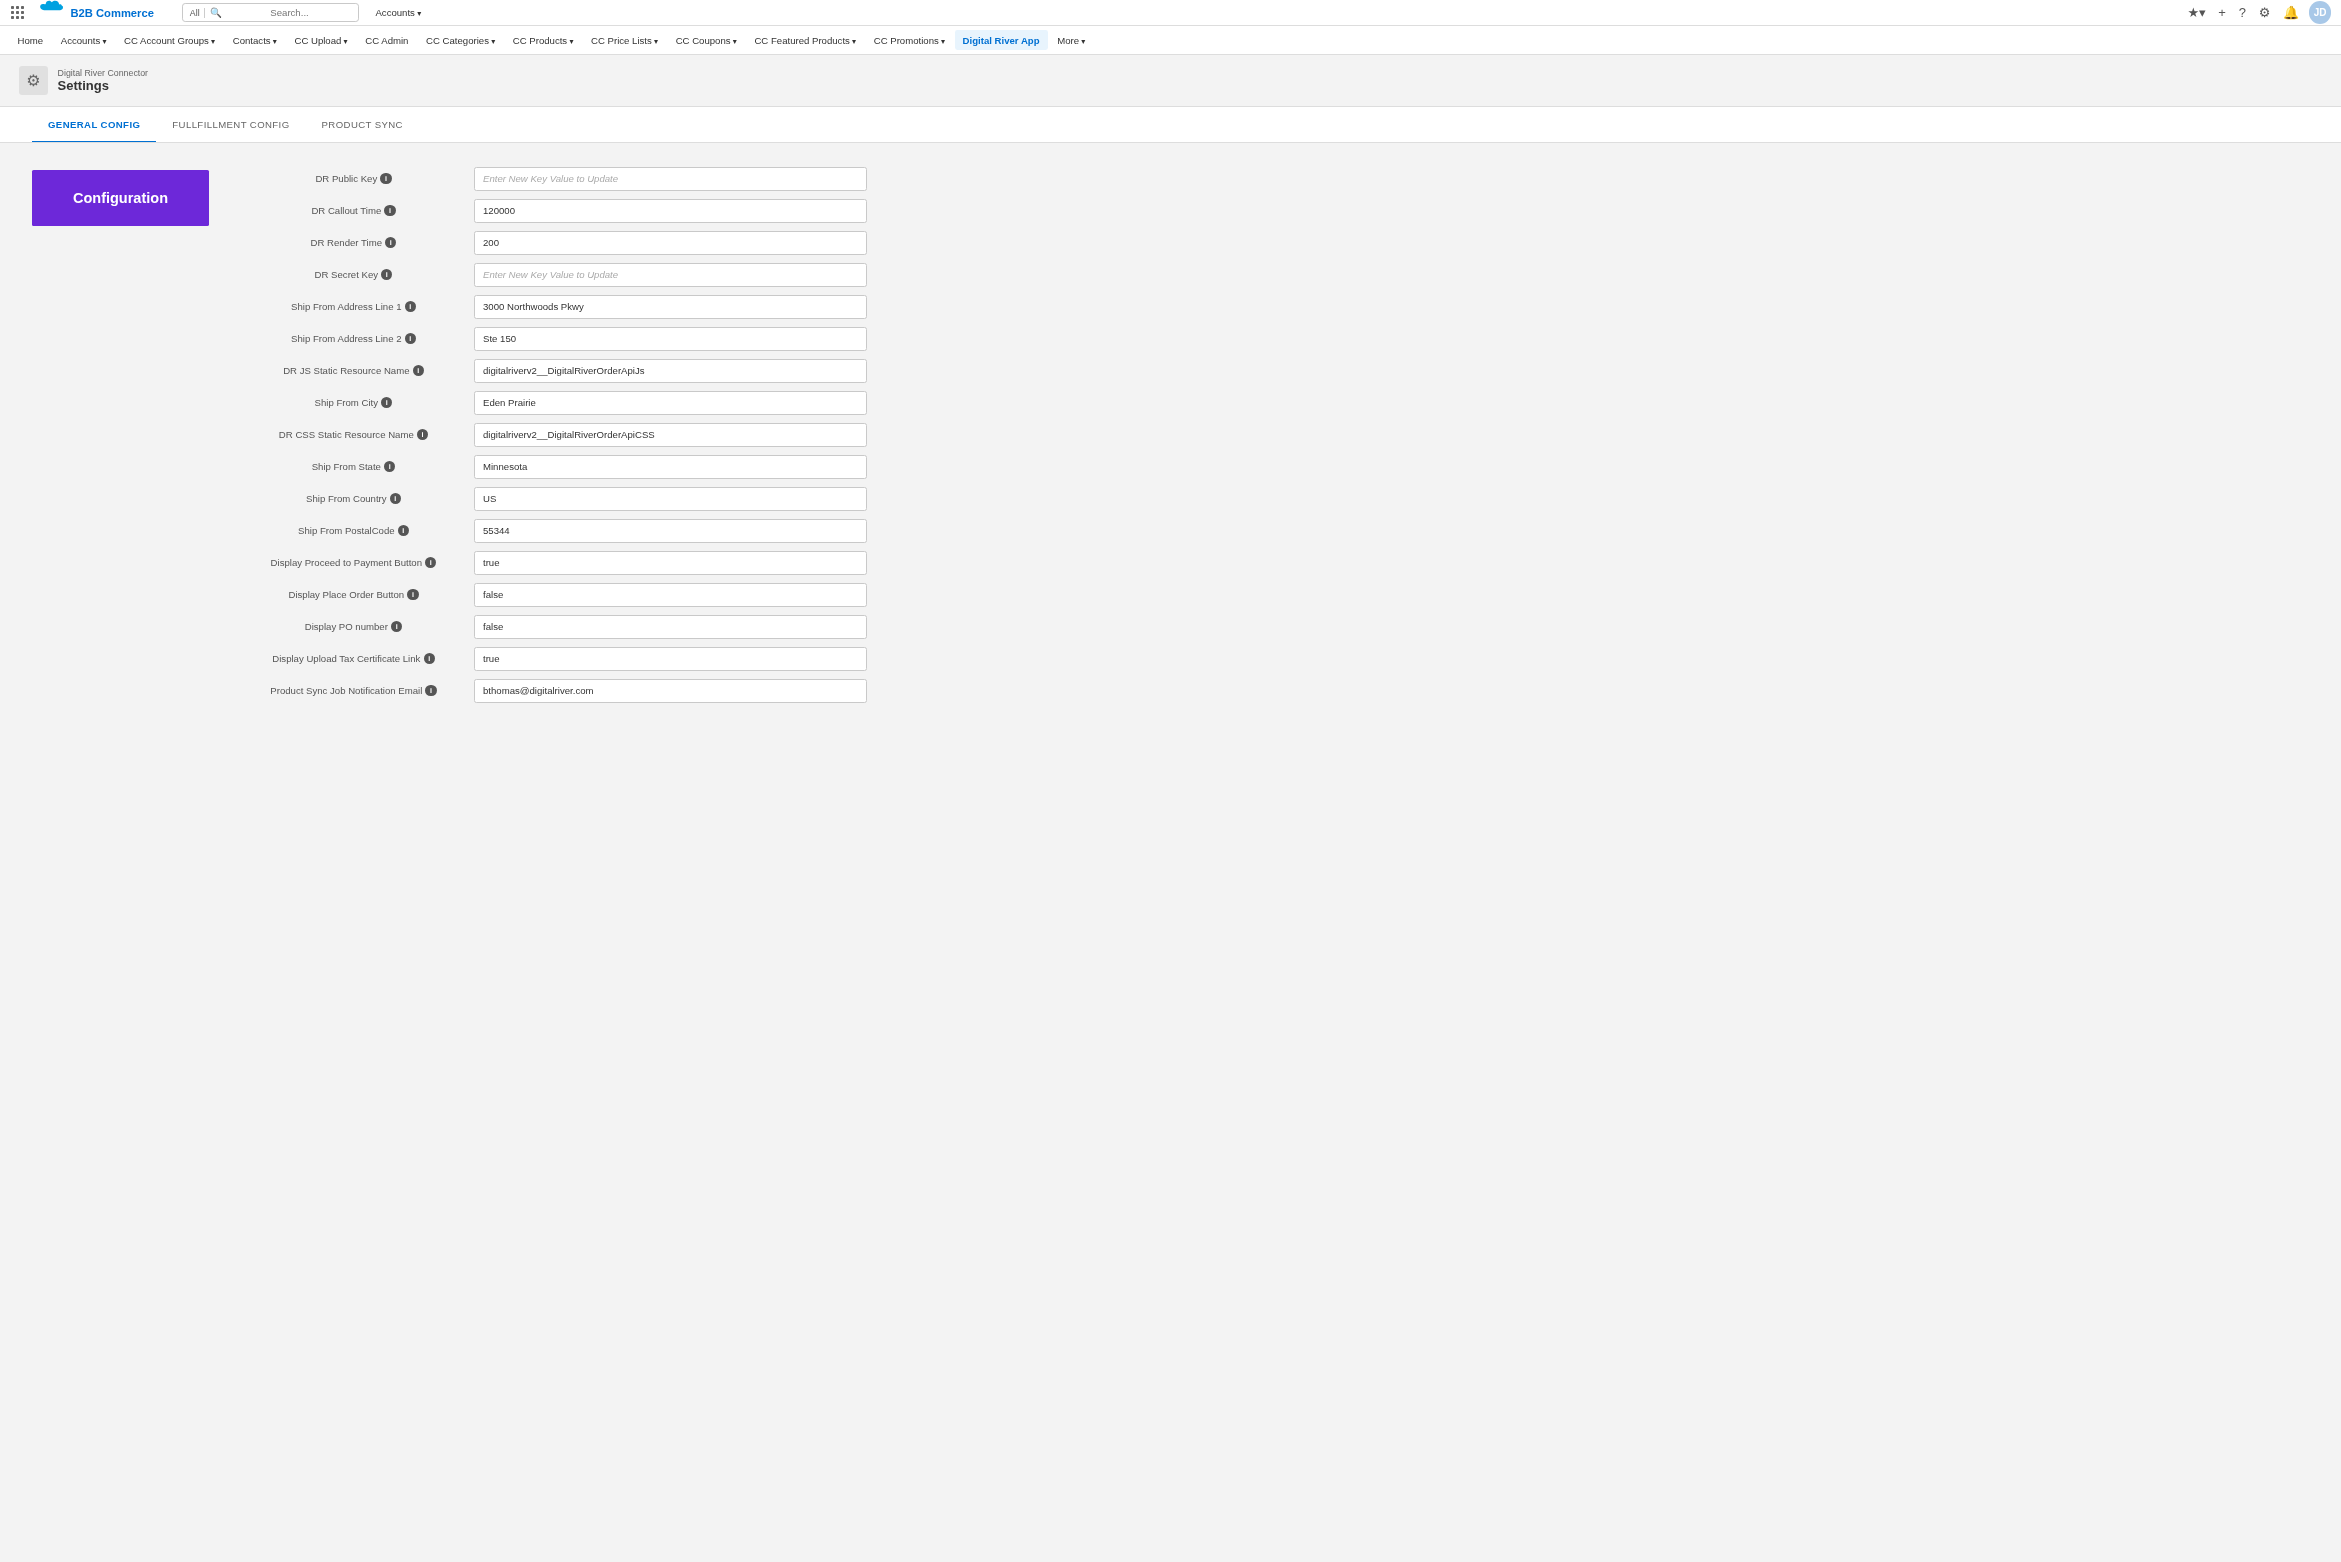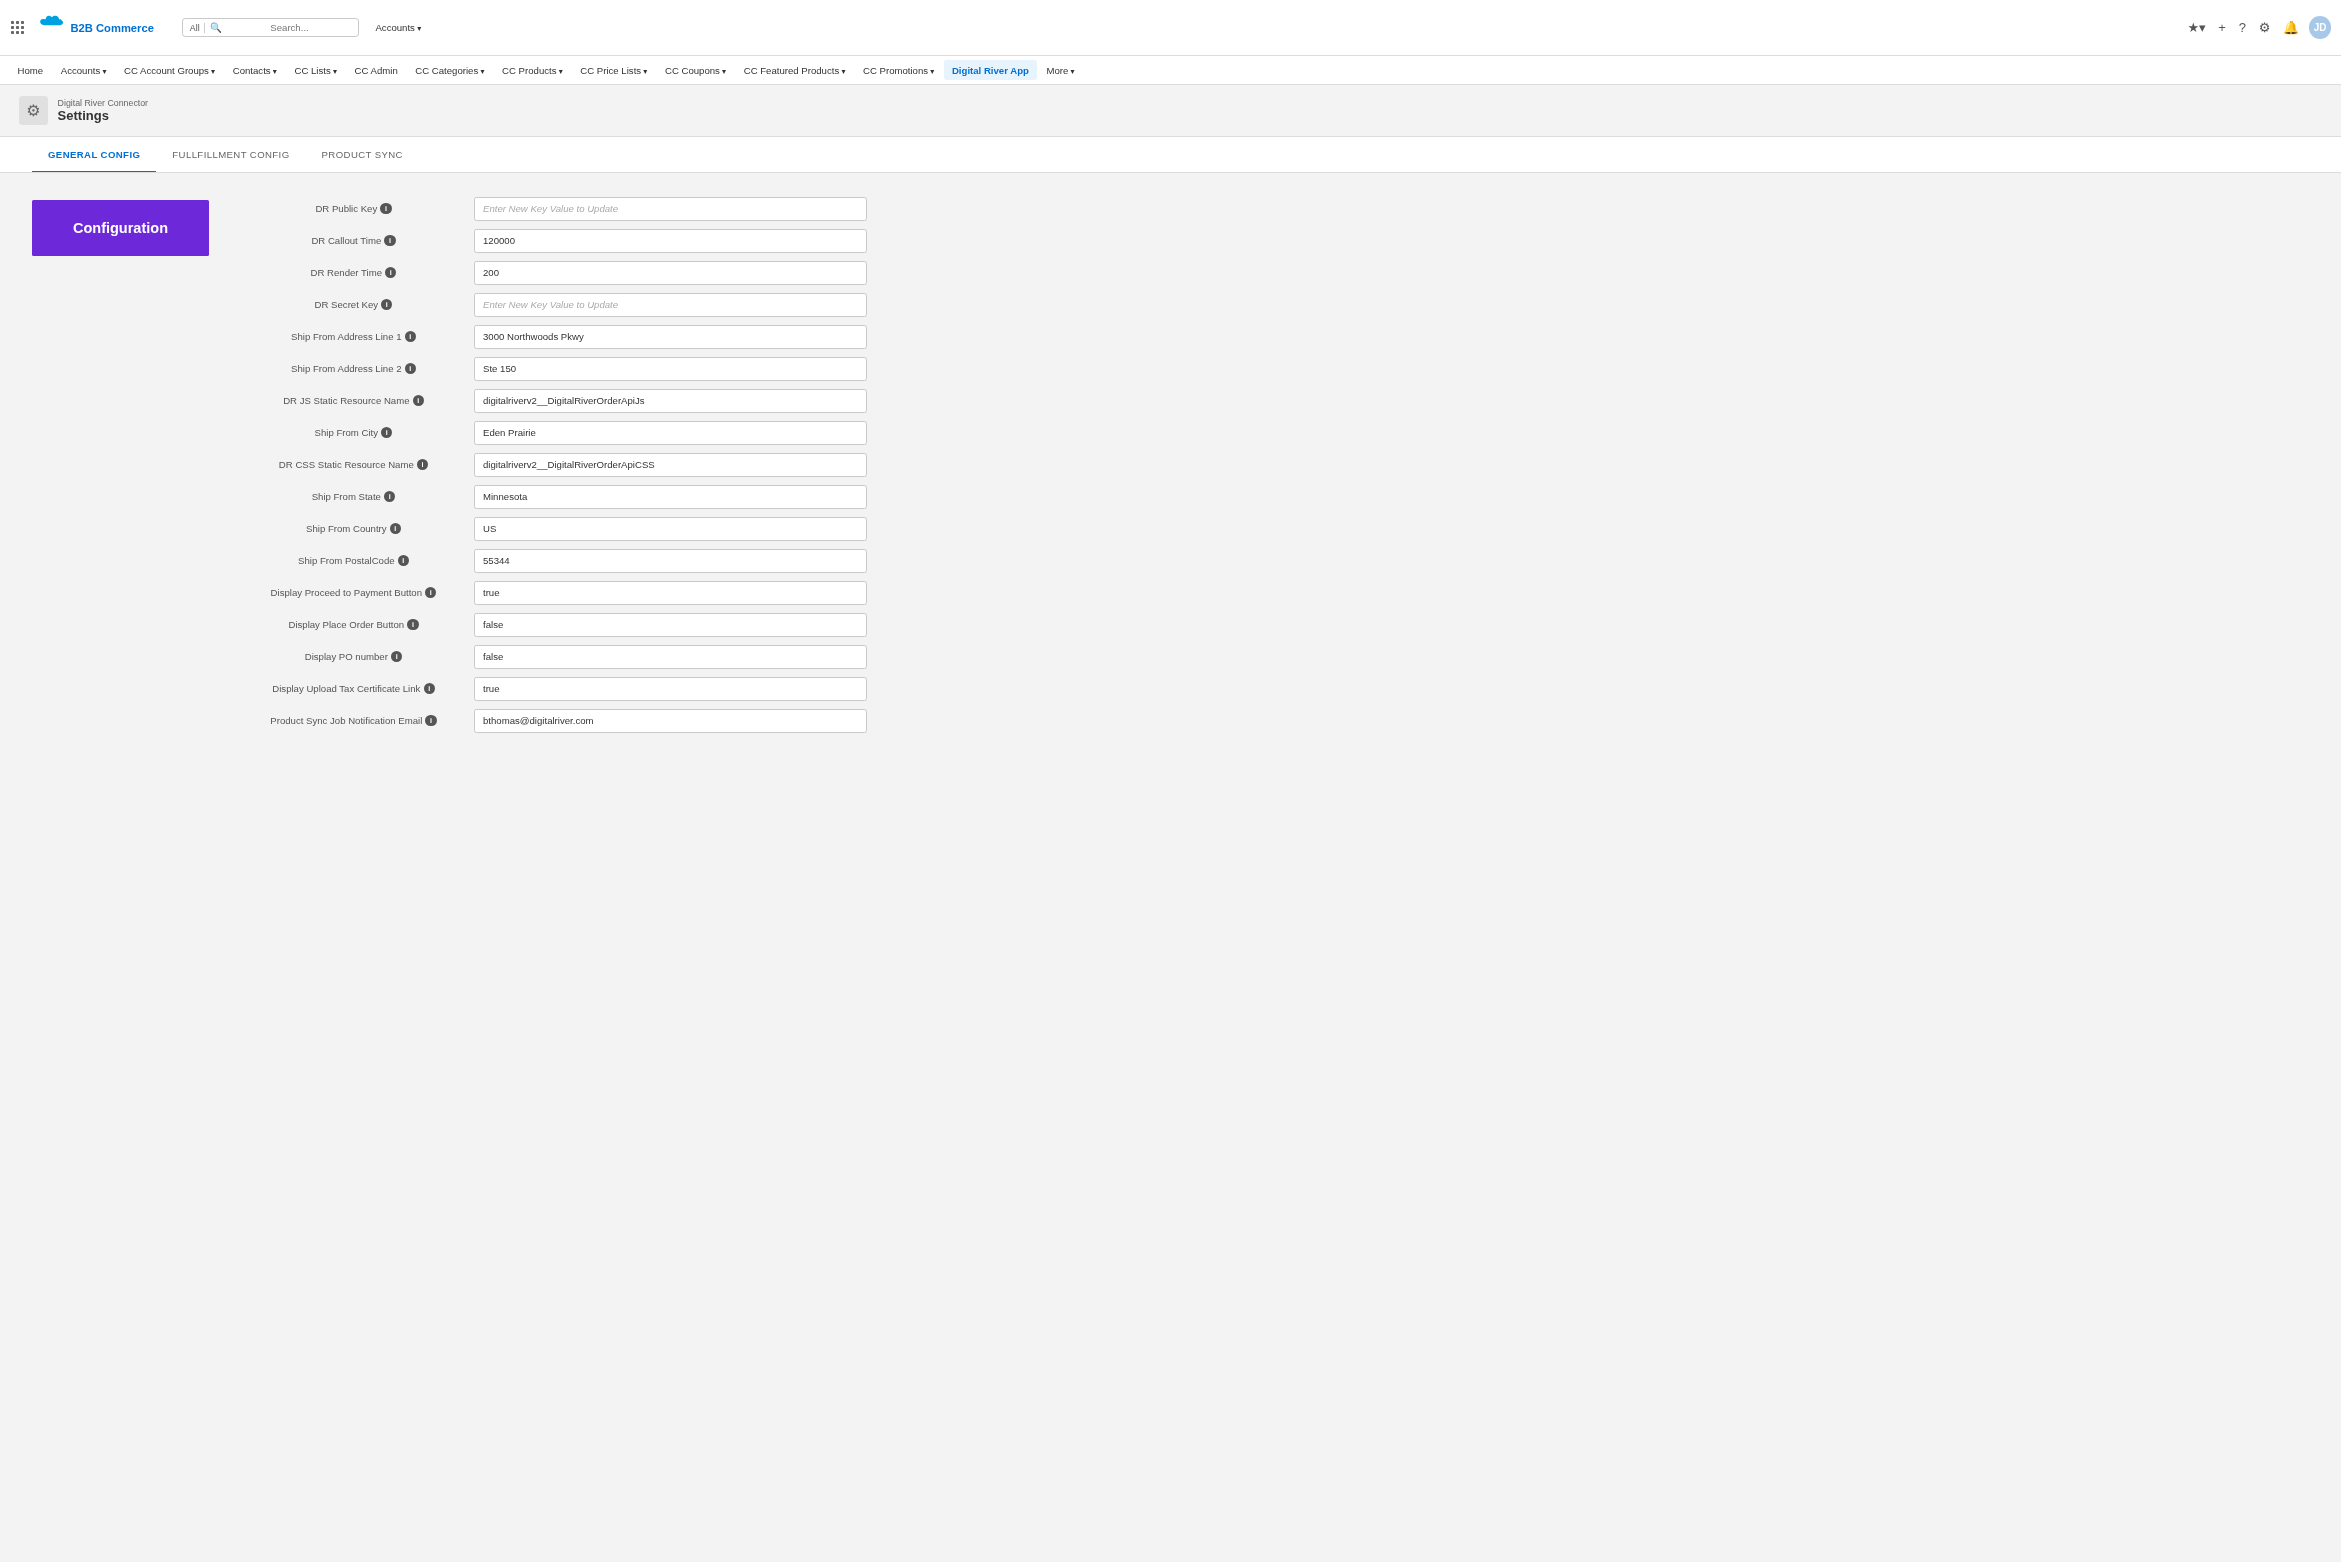--- a/index.html
+++ b/index.html
@@ -5,21 +5,21 @@
     * { box-sizing: border-box; margin: 0; padding: 0; }
     body { font-family: 'Salesforce Sans', Arial, sans-serif; font-size: 10.4px; background: #f3f3f3; color: #333; }
 
     
     .top-nav {
       background: #fff;
       border-bottom: 0.8px solid #ddd;
       display: flex;
       align-items: center;
       padding: 0 9.6px;
-      height: 56px;
+      height: 26px;
       position: relative;
     }
     .top-nav-appname {
       font-size: 11.2px;
       font-weight: 600;
       color: #0070d2;
       margin-right: 19px;
       white-space: nowrap;
     }
     .top-nav-links {
@@ -313,21 +313,21 @@
     <button class="nav-icon-btn" title="Notifications">🔔</button>
     <div class="avatar-circle">JD</div>
   </div>
 </div>
 
 <div class="second-nav">
   <span class="second-nav-item">Home</span>
   <span class="second-nav-item second-nav-item-with-arrow">Accounts</span>
   <span class="second-nav-item second-nav-item-with-arrow">CC Account Groups</span>
   <span class="second-nav-item second-nav-item-with-arrow">Contacts</span>
-  <span class="second-nav-item second-nav-item-with-arrow">CC Lists</span>
+  <span class="second-nav-item second-nav-item-with-arrow">CC Upload</span>
   <span class="second-nav-item">CC Admin</span>
   <span class="second-nav-item second-nav-item-with-arrow">CC Categories</span>
   <span class="second-nav-item second-nav-item-with-arrow">CC Products</span>
   <span class="second-nav-item second-nav-item-with-arrow">CC Price Lists</span>
   <span class="second-nav-item second-nav-item-with-arrow">CC Coupons</span>
   <span class="second-nav-item second-nav-item-with-arrow">CC Featured Products</span>
   <span class="second-nav-item second-nav-item-with-arrow">CC Promotions</span>
   <span class="second-nav-item second-nav-item-active">Digital River App</span>
   <span class="second-nav-item second-nav-item-with-arrow">More</span>
 </div>

